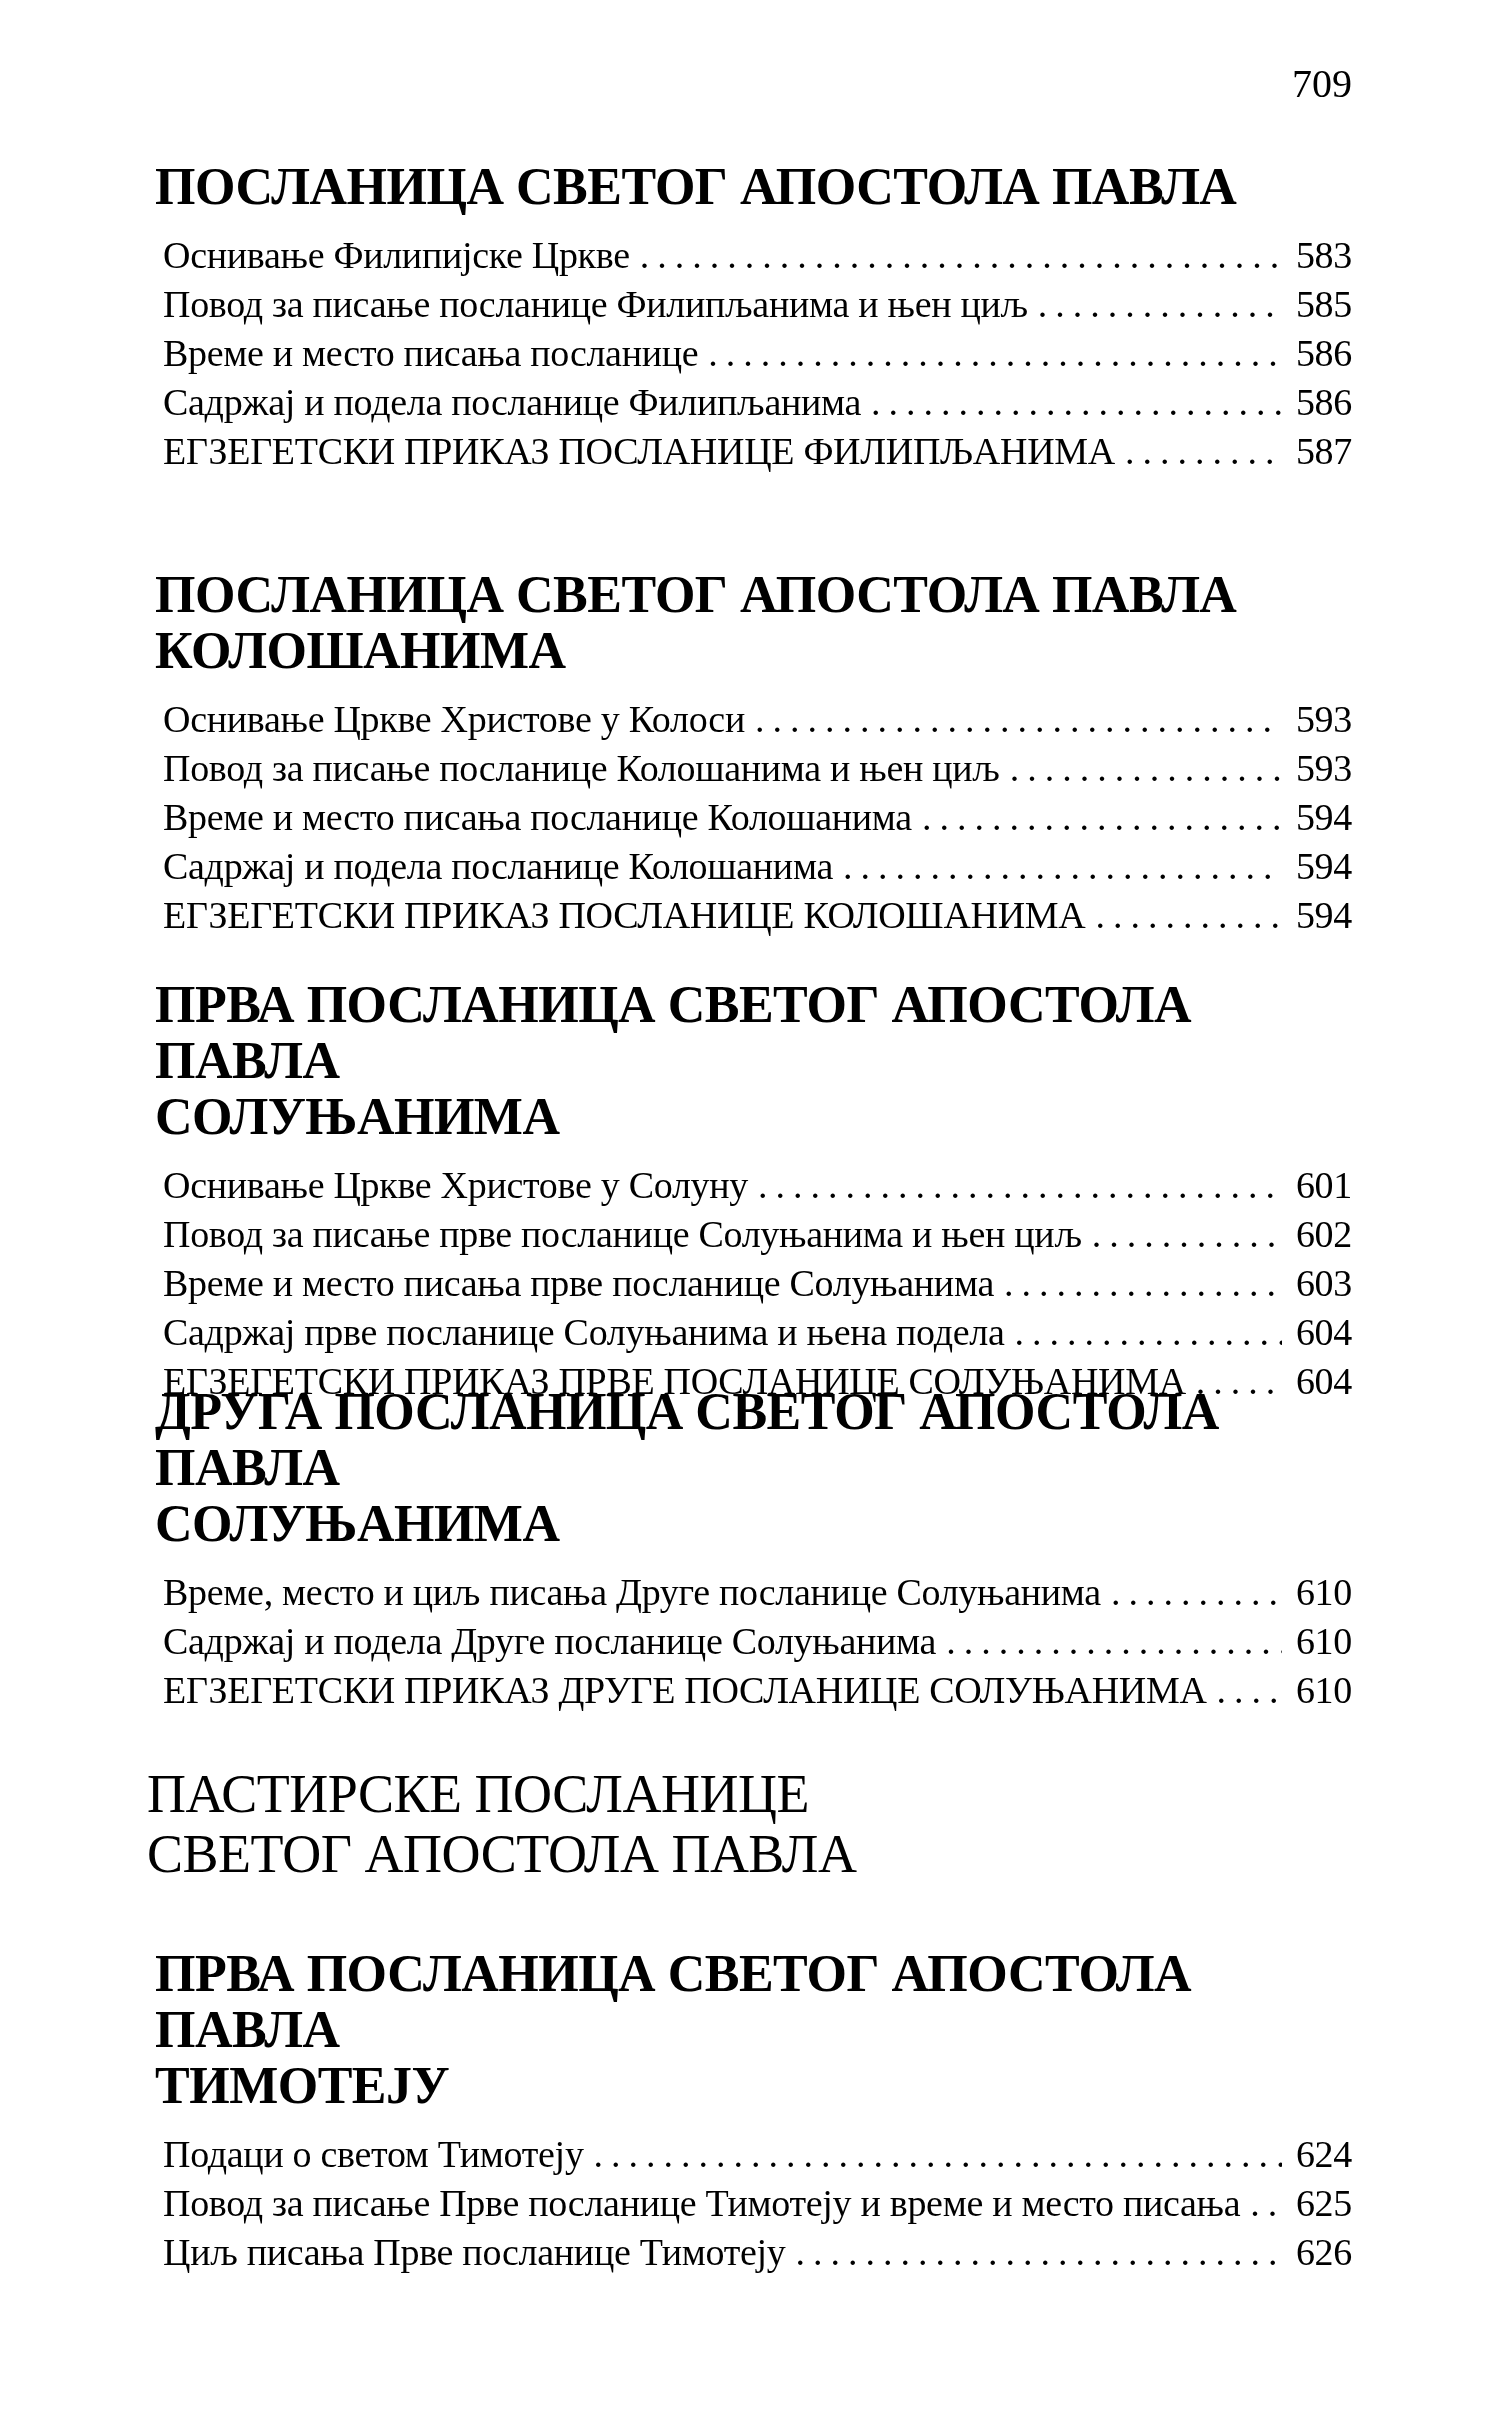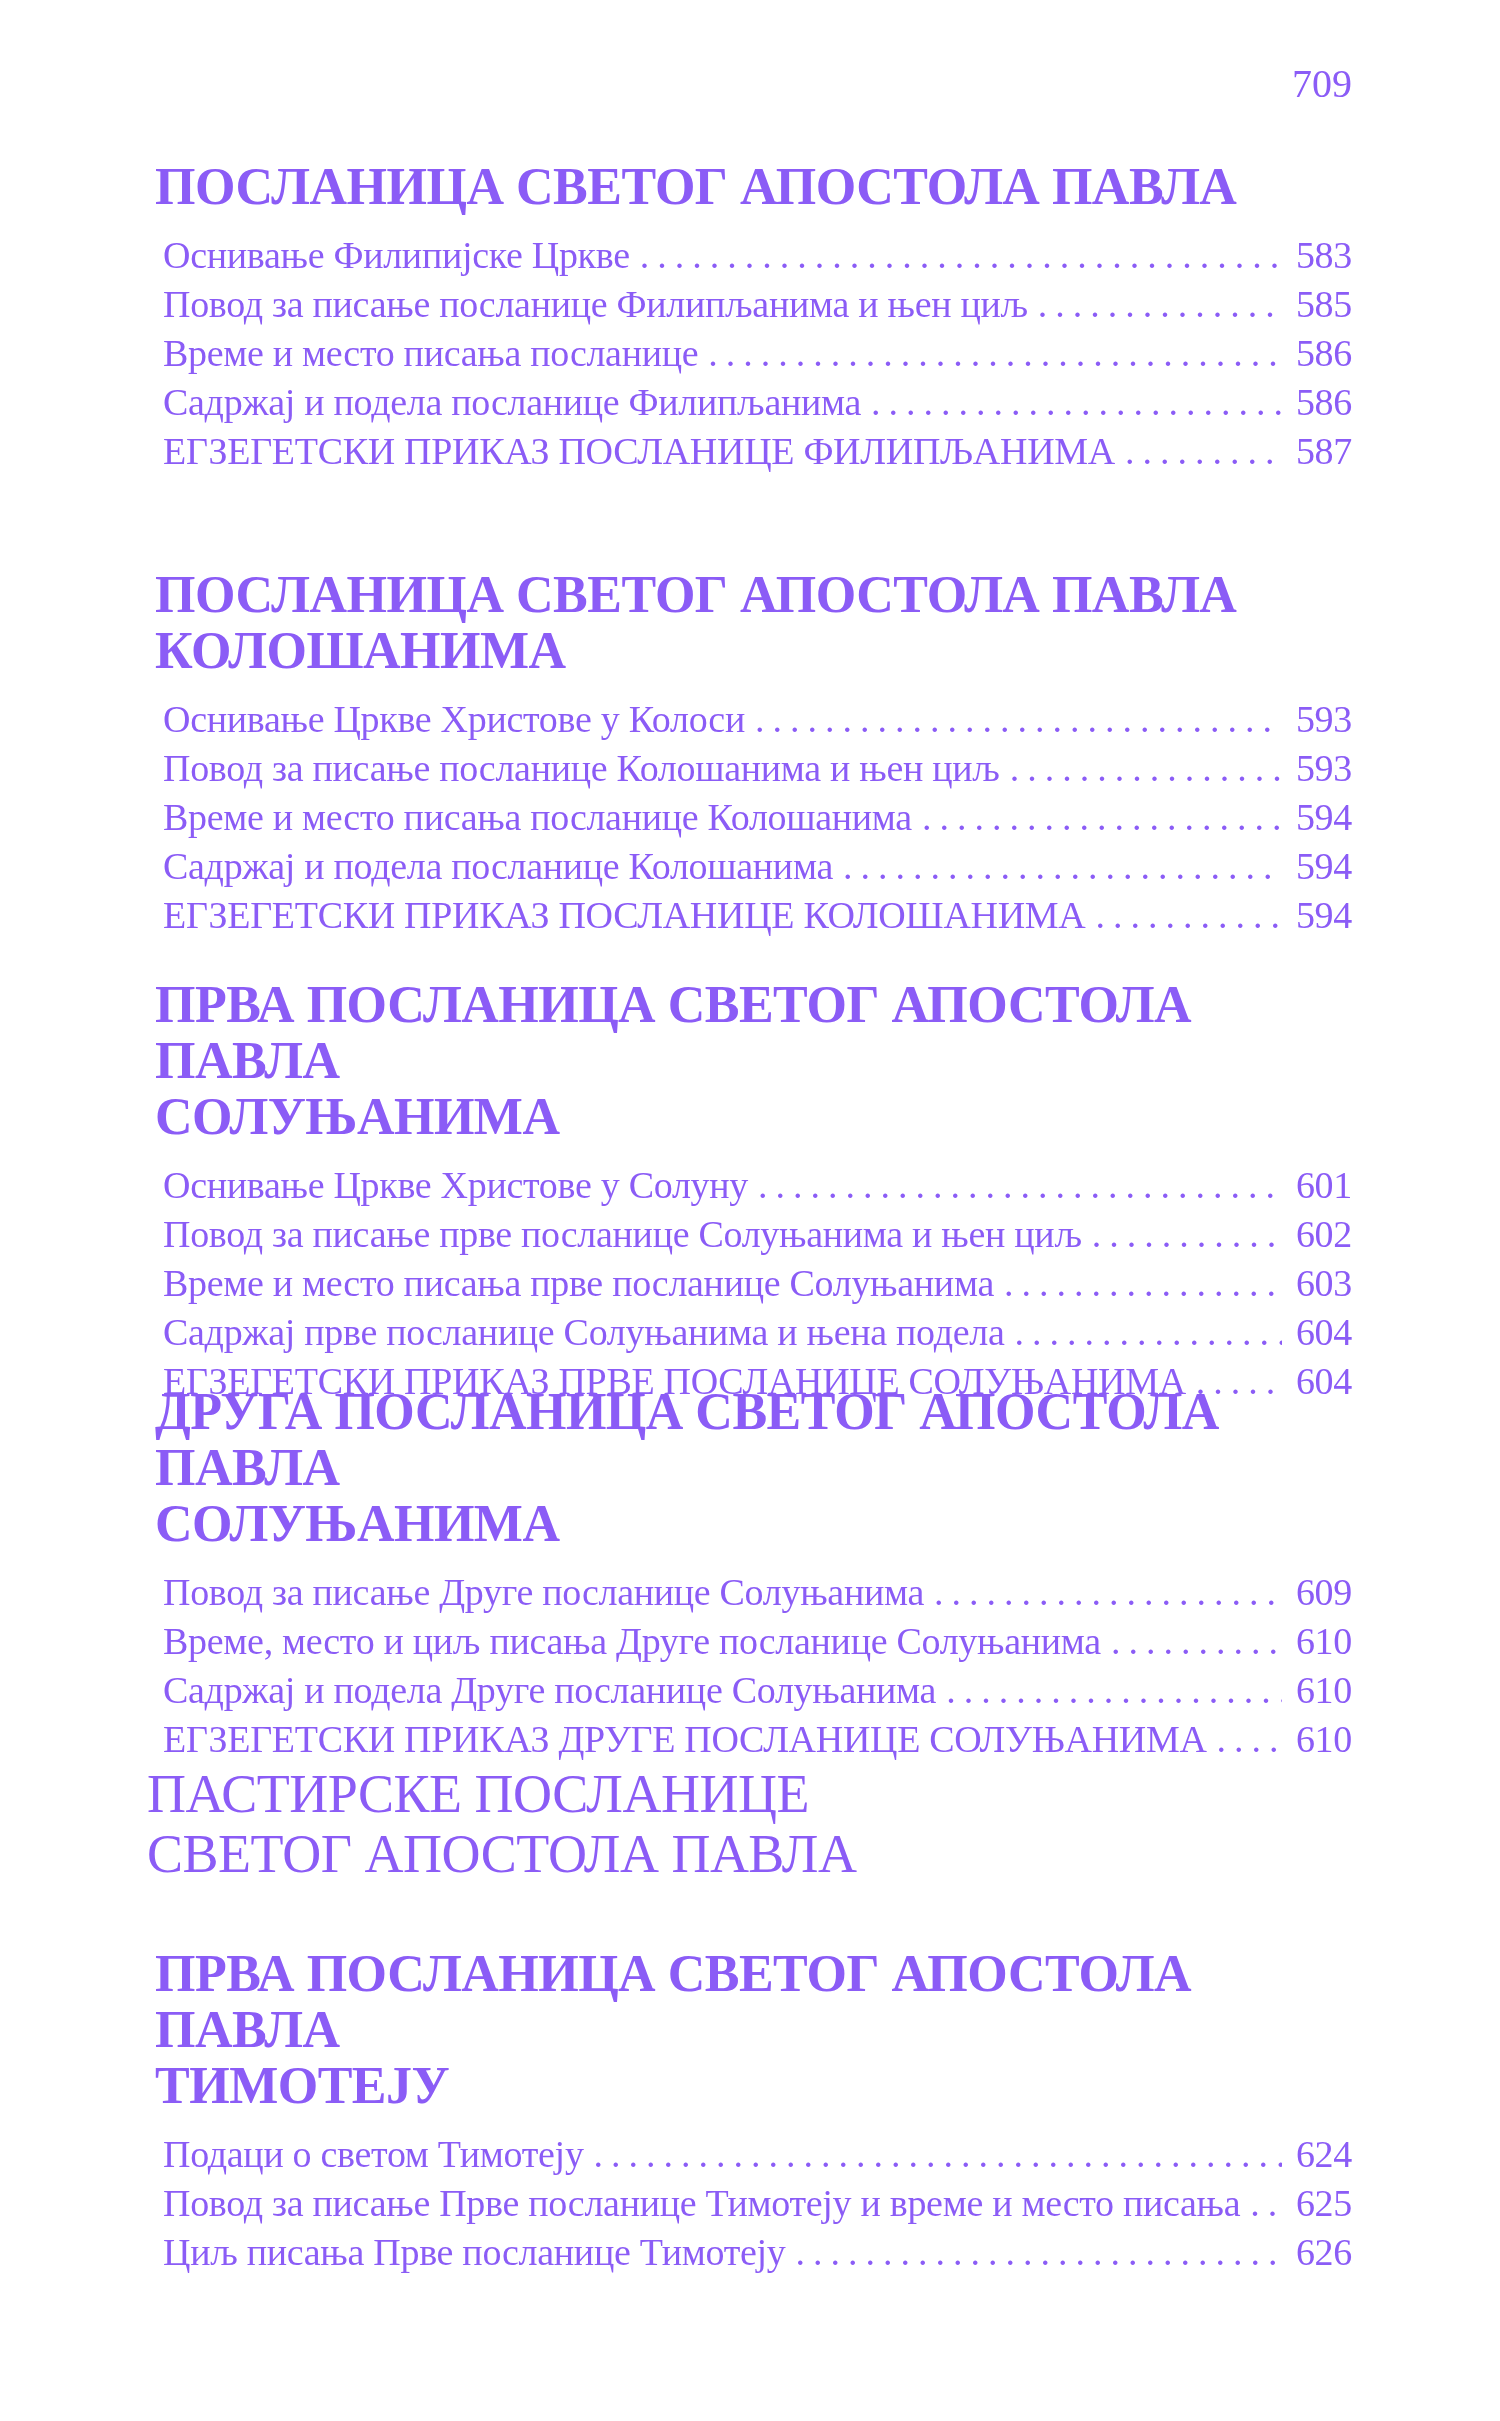--- a/index.html
+++ b/index.html
@@ -1,20 +1,20 @@
 <!DOCTYPE html>
 <html><head>
 <meta charset="utf-8">
 <style>
   html,body{margin:0;padding:0;background:#ffffff;}
   .page{
     position:relative;
     width:1500px;height:2421px;
     background:#ffffff;
-    color:#8b5cf6;
+    color:#000000;
     font-family:"Liberation Serif", serif;
     overflow:hidden;
   }
   .folio{
     position:absolute;top:64px;right:148px;
     font-size:40px;line-height:40px;
   }
   .sec{position:absolute;left:147px;width:1205px;}
   .sec h2{
     margin:8px;font-size:52px;line-height:56px;font-weight:700;
@@ -148,25 +148,20 @@
     </ul>
   </section>
 
   <section class="sec" style="top:1376px">
     <h2>
       <div>ДРУГА ПОСЛАНИЦА СВЕТОГ АПОСТОЛА ПАВЛА</div>
       <div>СОЛУЊАНИМА</div>
     </h2>
     <ul class="entries">
       <li class="entry">
-        <span class="t">Повод за писање Друге посланице Солуњанима</span>
-        <span class="dots"></span>
-        <span class="p">609</span>
-      </li>
-      <li class="entry">
         <span class="t">Време, место и циљ писања Друге посланице Солуњанима</span>
         <span class="dots"></span>
         <span class="p">610</span>
       </li>
       <li class="entry">
         <span class="t">Садржај и подела Друге посланице Солуњанима</span>
         <span class="dots"></span>
         <span class="p">610</span>
       </li>
       <li class="entry">

